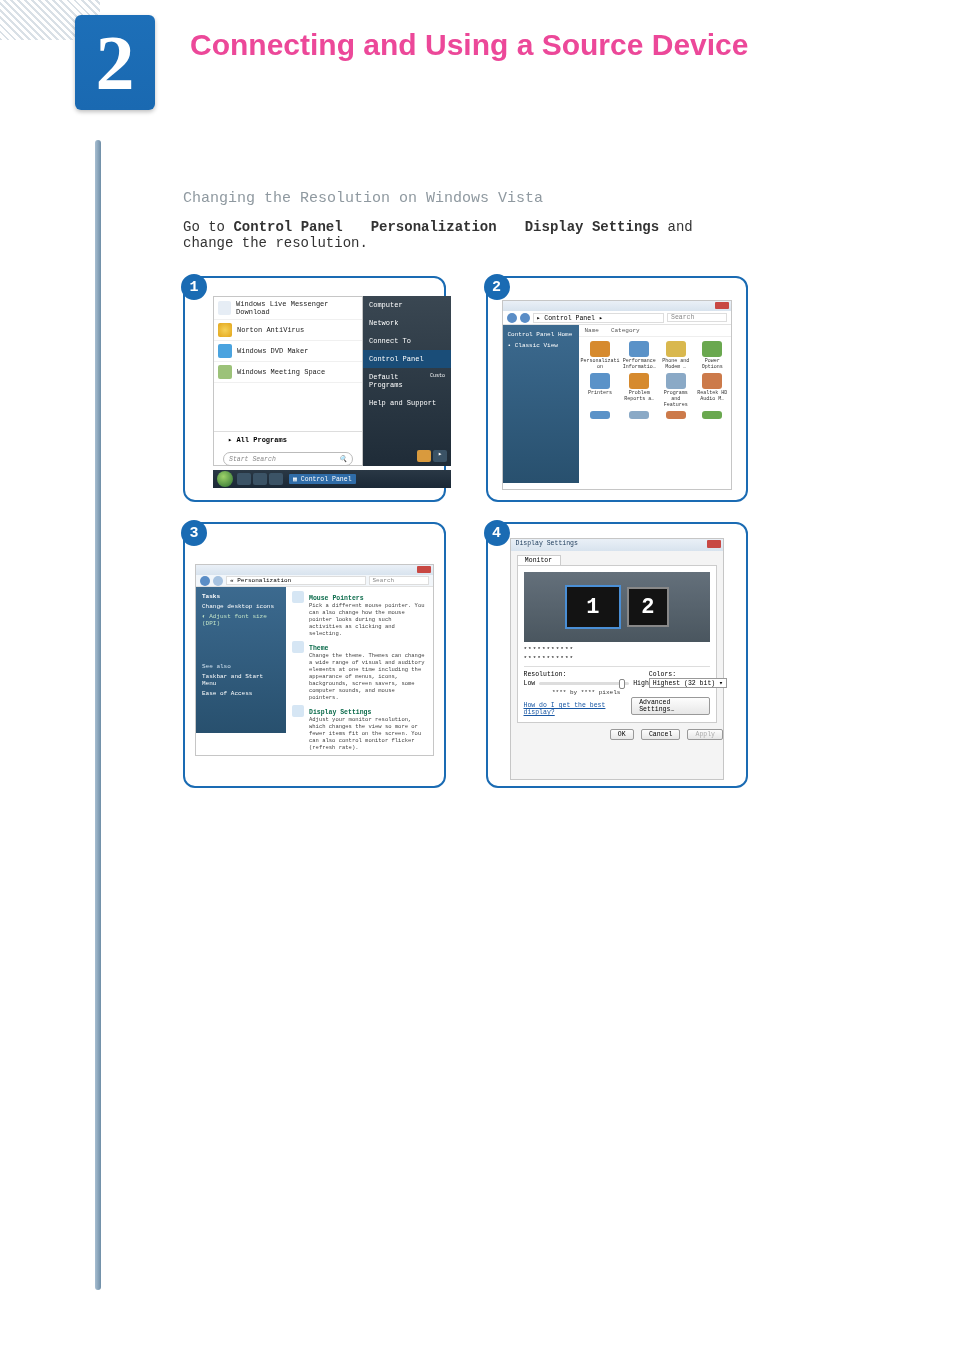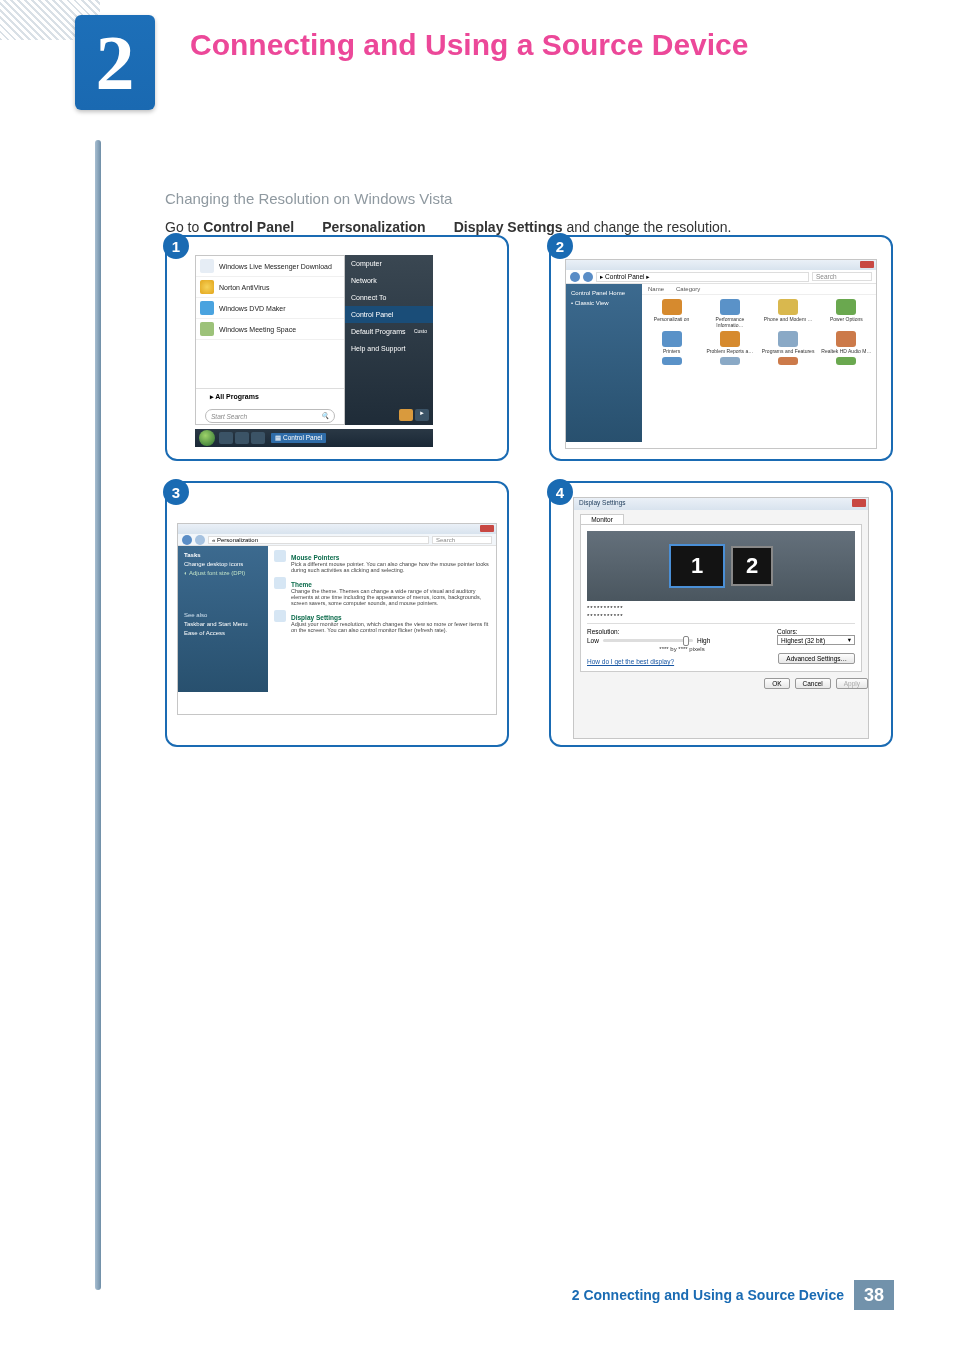--- a/index.html
+++ b/index.html
@@ -34,23 +34,23 @@
     display: flex; align-items: center; justify-content: center;
   }
   .chapter-number {
     color: #fff; font-size: 78px; font-weight: bold;
     font-family: Georgia,serif;
   }
   .chapter-title {
     position: absolute; top: 28px; left: 190px;
     font-size: 30px; font-weight: bold; color: #ec4899;
   }
-  .content { position: absolute; left: 165px; top: 190px; width: 728px; }
+  .content { position: absolute; left: 183px; top: 190px; width: 565px; font-family: Liberation Mono, monospace; }
   .subheading { color: #8f99a0; font-size: 15px; margin-bottom: 12px; }
-  .instruction { font-size: 14px; color: #333; }
+  .instruction { font-size: 14px; color: #333; margin-bottom: 25px; }
   .instruction b { font-weight: bold; }
 
   .grid { display: grid; grid-template-columns: 1fr 1fr; gap: 20px; column-gap: 40px; }
   .panel {
     border: 2px solid #1a6bb3; border-radius: 12px;
     position: relative; padding: 10px; background:#fff;
     height: 226px;
   }
   .panel .step {
     position:absolute; top:-4px; left:-4px;
@@ -384,17 +384,13 @@
           <div class="ds-btns">
             <span class="btn">OK</span>
             <span class="btn">Cancel</span>
             <span class="btn dis">Apply</span>
           </div>
         </div>
       </div>
     </div>
   </div>
 
-  <div class="footer">
-    <div class="footer-text">2 Connecting and Using a Source Device</div>
-    <div class="footer-page">38</div>
-  </div>
 </div>
 
 </body></html>

